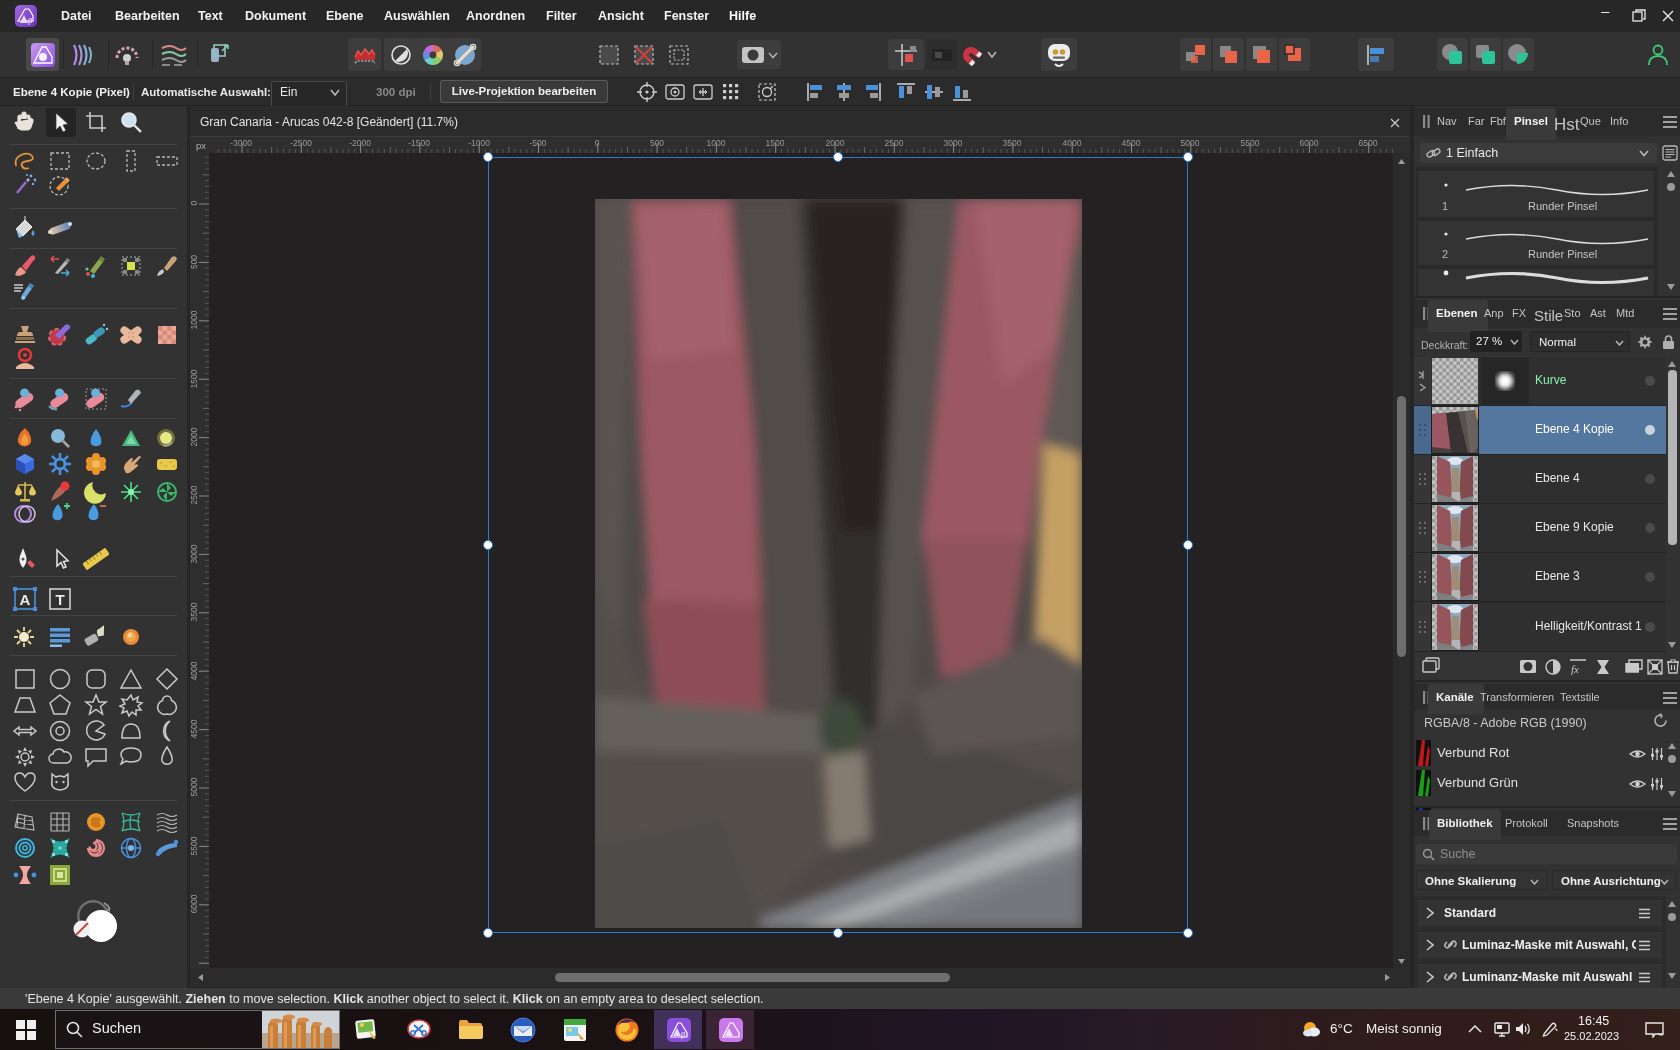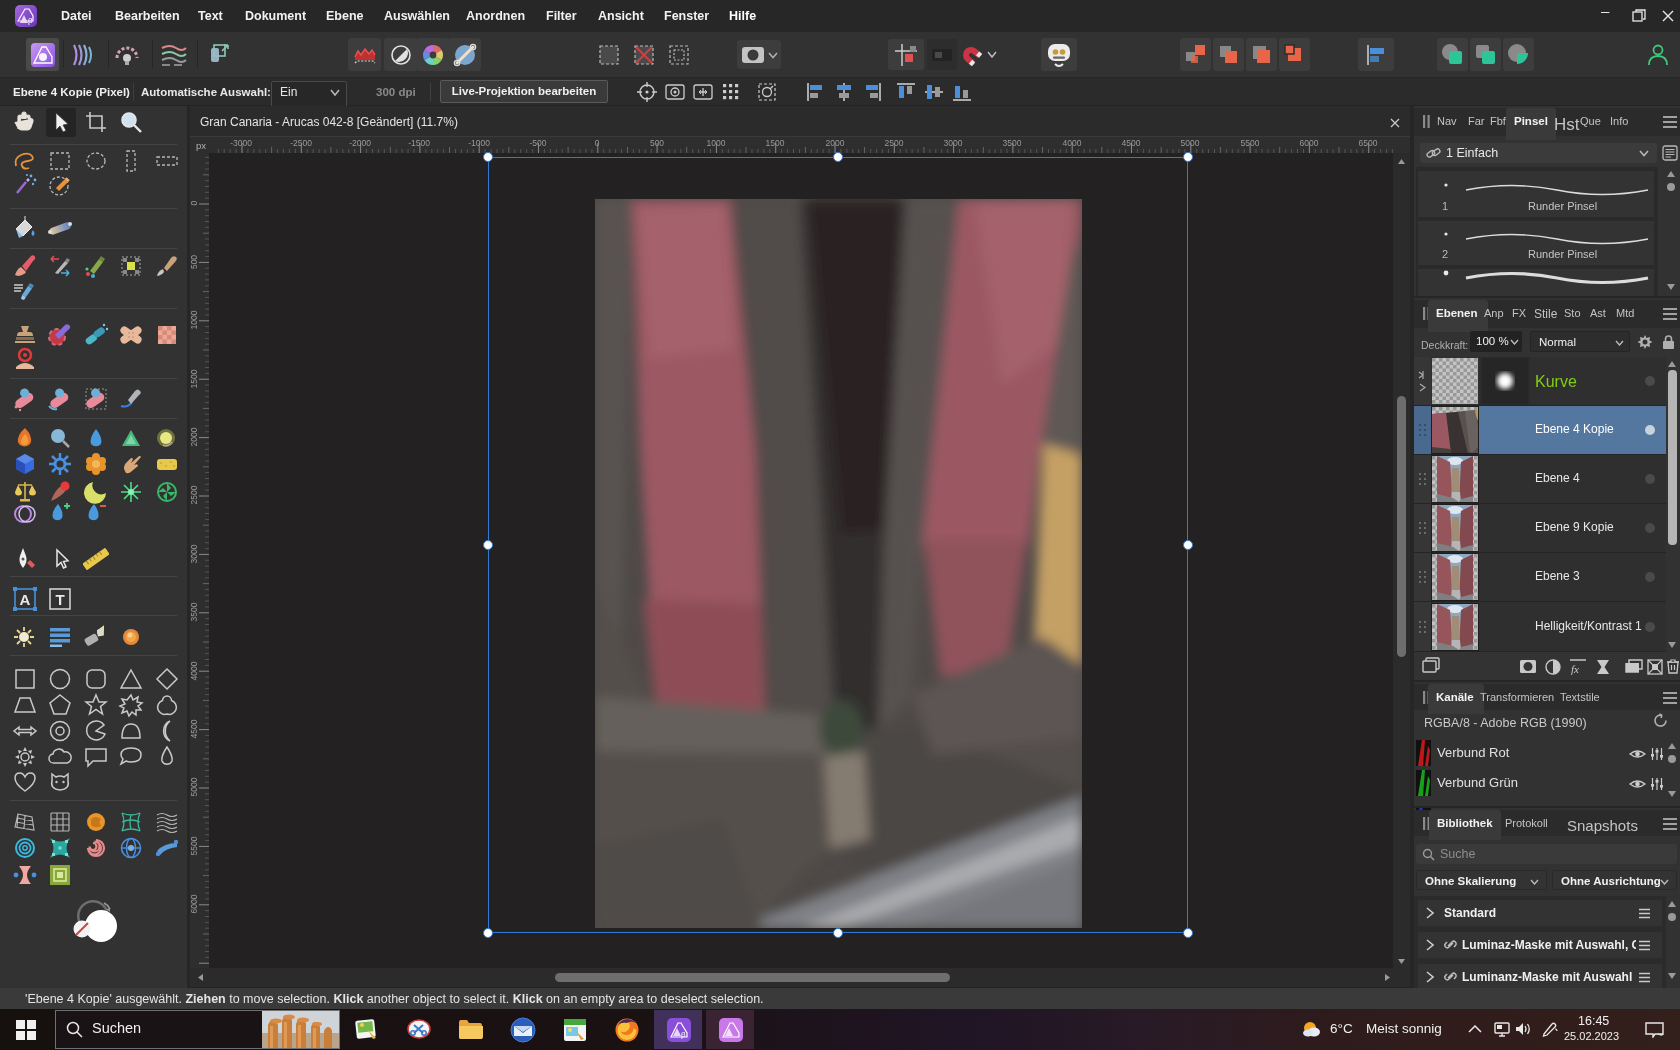--- a/index.html
+++ b/index.html
@@ -1431,30 +1431,30 @@
 <div style="position:absolute;left:1414px;top:296px;width:266px;height:2px;background:#262626;"></div>
 <div style="position:absolute;left:1414px;top:300px;width:266px;height:28px;background:#2b2b2b;"></div>
 <svg width="8" height="13" viewBox="0 0 8 13" style="position:absolute;left:1422px;top:307px;">
     <rect x="1" width="2.2" height="13" fill="#8a8a8a"></rect>
     <rect x="5.5" width="2.2" height="13" fill="#8a8a8a"></rect>
   </svg>
 <div style="position:absolute;left:1428px;top:300px;width:60px;height:32px;background:#3a3a3a;border-radius:3px 3px 0 0;"></div>
 <div class="t" style="left:1436px;top:307px;font-size:11.5px;font-weight:700;color:#f2f2f2;">Ebenen</div>
 <div class="t" style="left:1484px;top:307px;font-size:11px;color:#c4c4c4;">Anp</div>
 <div class="t" style="left:1512px;top:307px;font-size:11px;color:#c4c4c4;">FX</div>
-<div class="t" style="left:1534px;top:307px;font-size:12px;color:#c4c4c4;">Stile</div>
+<div class="t" style="left:1534px;top:307px;font-size:15px;color:#c4c4c4;">Stile</div>
 <div class="t" style="left:1564px;top:307px;font-size:11px;color:#c4c4c4;">Sto</div>
 <div class="t" style="left:1590px;top:307px;font-size:11px;color:#c4c4c4;">Ast</div>
 <div class="t" style="left:1616px;top:307px;font-size:11px;color:#c4c4c4;">Mtd</div>
 <svg width="16" height="14" viewBox="0 0 16 14" style="position:absolute;left:1662px;top:307px;">
     <path d="M1 2 H15 M1 7 H15 M1 12 H15" stroke="#c9c9c9" stroke-width="1.7"></path>
   </svg>
 <div class="t" style="left:1421px;top:339px;font-size:10.5px;color:#b0b0b0;">Deckkraft:</div>
 <div style="position:absolute;left:1470px;top:331px;width:52px;height:21px;background:#222;border-radius:2px;">
-    <div class="t" style="left:6px;top:4px;font-size:11.5px;color:#f0f0f0;">100 %</div>
+    <div class="t" style="left:6px;top:4px;font-size:11.5px;color:#f0f0f0;">27 %</div>
     <svg width="9" height="6" viewBox="0 0 9 6" style="position:absolute;right:3px;top:8px;">
       <path d="M1 1 l3.5 4 3.5-4" fill="none" stroke="#bbb" stroke-width="1.4"></path>
     </svg>
   </div>
 <div style="position:absolute;left:1530px;top:331px;width:100px;height:21px;background:#2d2d2d;border:1px solid #242424;border-radius:2px;">
     <div class="t" style="left:8px;top:4px;font-size:11.5px;color:#f0f0f0;">Normal</div>
     <svg width="9" height="6" viewBox="0 0 9 6" style="position:absolute;right:5px;top:8px;">
       <path d="M1 1 l3.5 4 3.5-4" fill="none" stroke="#bbb" stroke-width="1.4"></path>
     </svg>
   </div>
@@ -1488,21 +1488,21 @@
     <svg width="46" height="46" viewBox="0 0 46 46">
       <rect width="46" height="46" fill="#262626"></rect>
       <defs>
         <filter id="kb">
           <feGaussianBlur stdDeviation="2.5"></feGaussianBlur>
         </filter>
       </defs>
       <circle cx="23" cy="23" r="8" fill="#fff" filter="url(#kb)"></circle>
     </svg>
   </div>
-<div class="t" style="left:1535px;top:373px;font-size:16px;color:#84cc16;">Kurve</div>
+<div class="t" style="left:1535px;top:373px;font-size:12px;color:#86efac;">Kurve</div>
 <div style="position:absolute;left:1645px;top:376px;width:10px;height:10px;background:#4a4a4a;border-radius:50%;"></div>
 <div style="position:absolute;left:1414px;top:406px;width:17px;height:49px;background:#4a698e;border-bottom:1px solid #242424;display:flex;align-items:center;justify-content:center;">
     <svg width="10" height="14" viewBox="0 0 10 14">
       <g fill="#2f4a6b">
         <circle cx="2" cy="2" r="1.1"></circle>
         <circle cx="7" cy="2" r="1.1"></circle>
         <circle cx="2" cy="7" r="1.1"></circle>
         <circle cx="7" cy="7" r="1.1"></circle>
         <circle cx="2" cy="12" r="1.1"></circle>
         <circle cx="7" cy="12" r="1.1"></circle>
@@ -1777,21 +1777,21 @@
   </svg>
 <div style="position:absolute;left:1414px;top:806px;width:266px;height:2px;background:#262626;"></div>
 <div style="position:absolute;left:1414px;top:810px;width:266px;height:26px;background:#2b2b2b;"></div>
 <svg width="8" height="13" viewBox="0 0 8 13" style="position:absolute;left:1422px;top:817px;">
     <rect x="1" width="2.2" height="13" fill="#8a8a8a"></rect>
     <rect x="5.5" width="2.2" height="13" fill="#8a8a8a"></rect>
   </svg>
 <div style="position:absolute;left:1429px;top:810px;width:72px;height:30px;background:#3a3a3a;border-radius:3px 3px 0 0;"></div>
 <div class="t" style="left:1437px;top:817px;font-size:11.5px;font-weight:700;color:#f2f2f2;">Bibliothek</div>
 <div class="t" style="left:1505px;top:817px;font-size:11px;color:#c4c4c4;">Protokoll</div>
-<div class="t" style="left:1567px;top:817px;font-size:15px;color:#c4c4c4;">Snapshots</div>
+<div class="t" style="left:1567px;top:817px;font-size:11px;color:#c4c4c4;">Snapshots</div>
 <svg width="16" height="14" viewBox="0 0 16 14" style="position:absolute;left:1662px;top:817px;">
     <path d="M1 2 H15 M1 7 H15 M1 12 H15" stroke="#c9c9c9" stroke-width="1.7"></path>
   </svg>
 <div style="position:absolute;left:1416px;top:844px;width:261px;height:20px;background:#3a3a3a;border-radius:3px;">
     <svg width="13" height="13" viewBox="0 0 13 13" style="position:absolute;left:6px;top:4px;">
       <circle cx="5.5" cy="5.5" r="4" fill="none" stroke="#9a9a9a" stroke-width="1.4"></circle>
       <path d="M8.5 8.5 L12 12" stroke="#9a9a9a" stroke-width="1.6"></path>
     </svg>
     <div class="t" style="left:24px;top:3px;font-size:12.5px;color:#8e8e8e;">Suche</div>
   </div>

